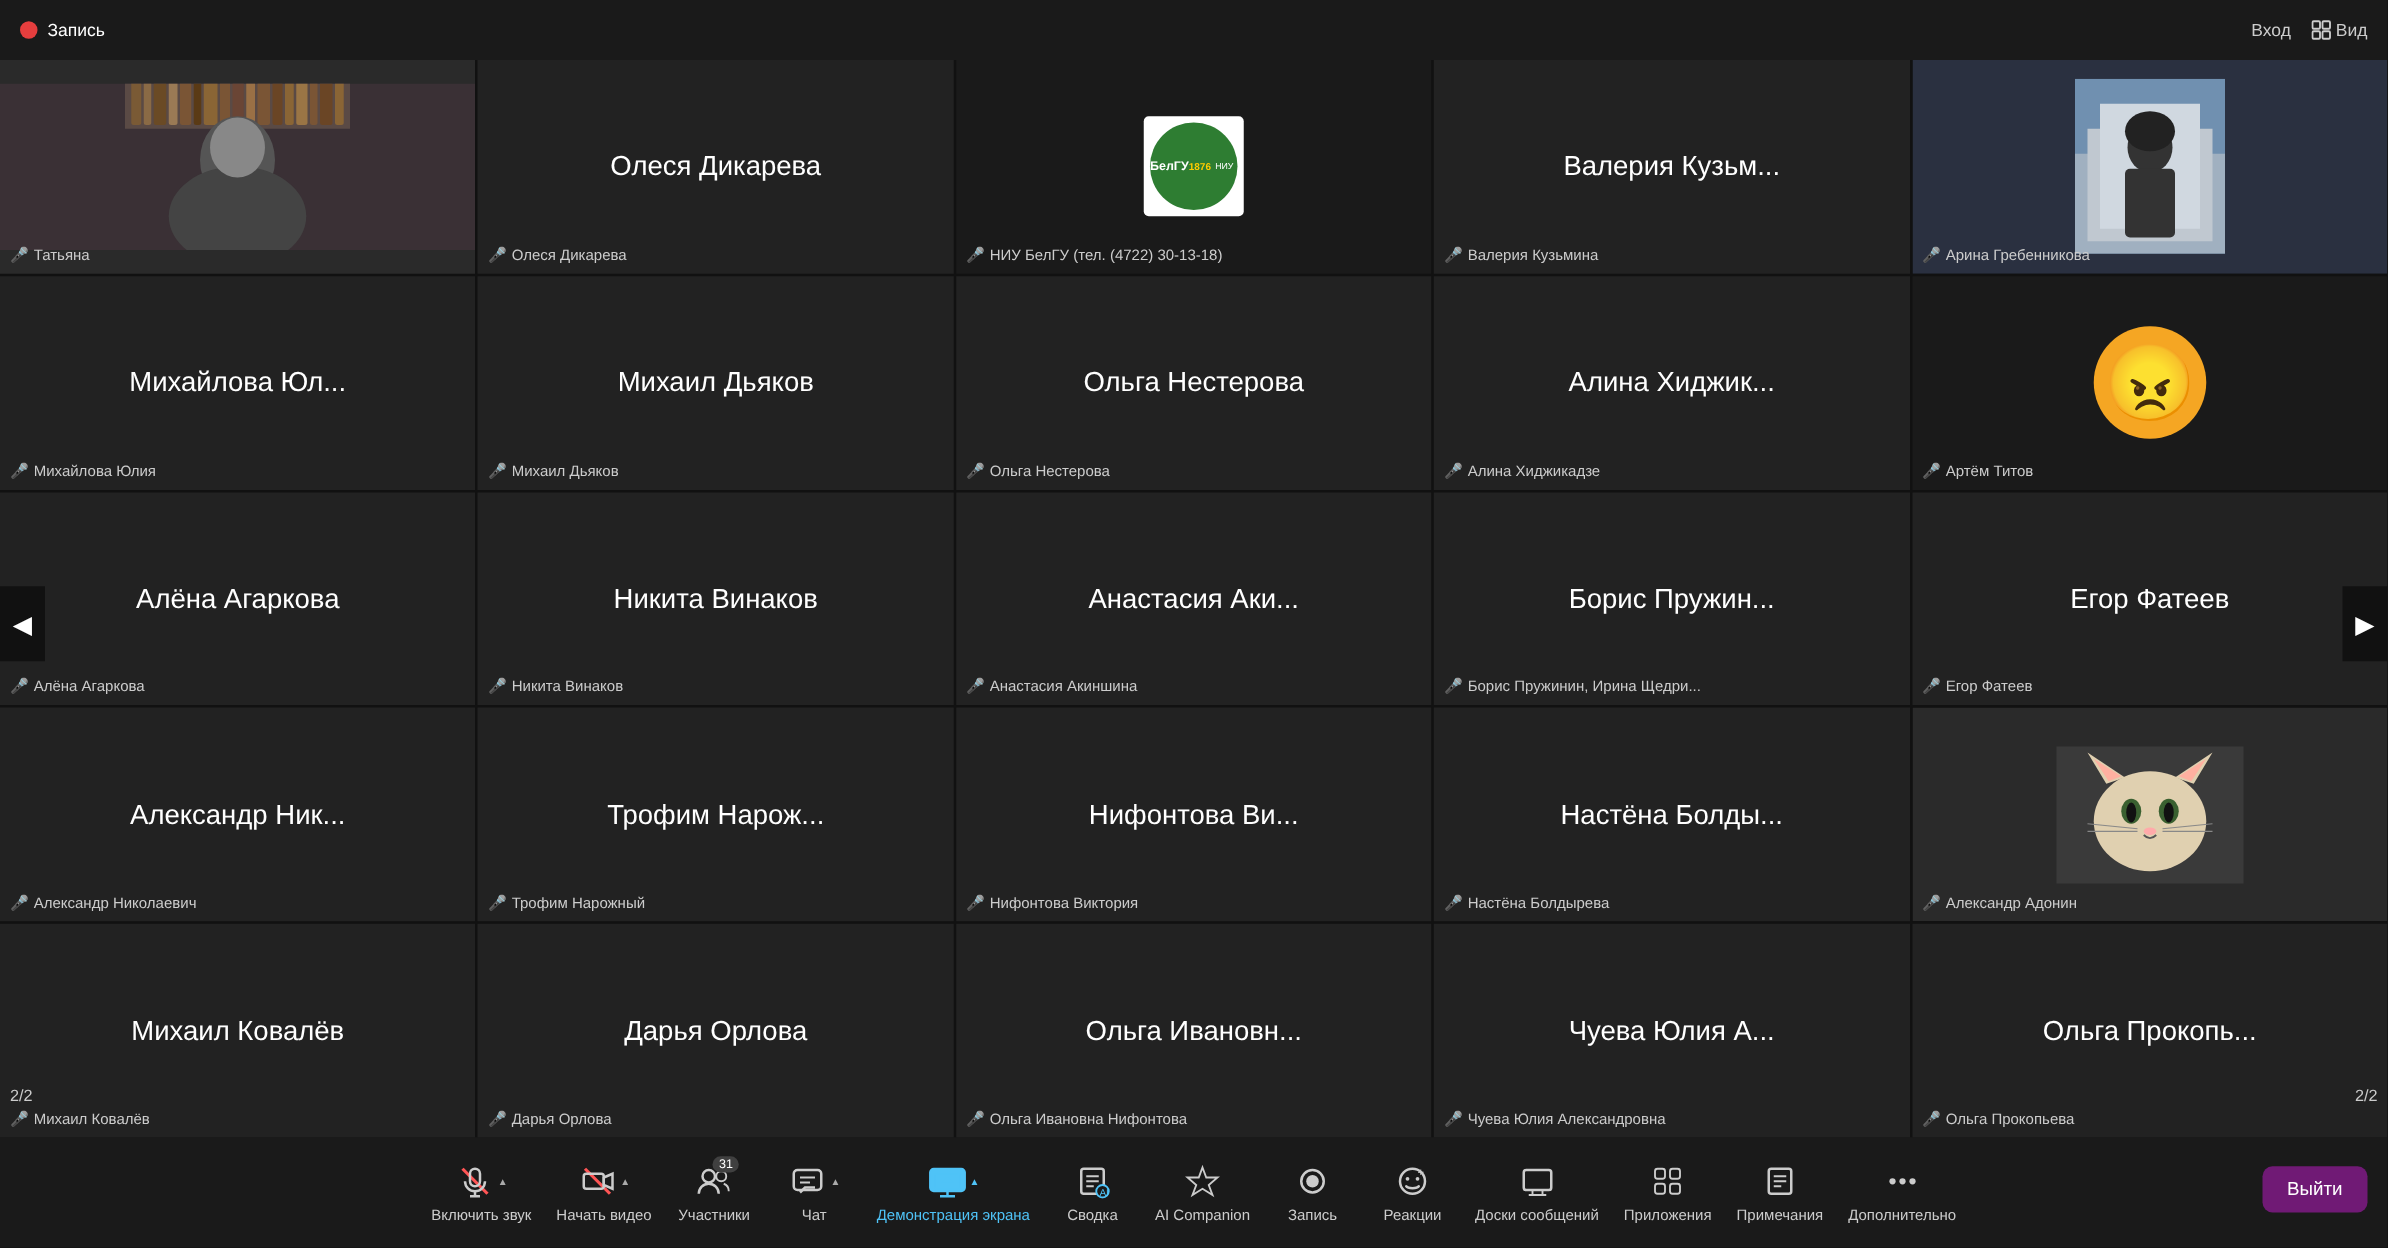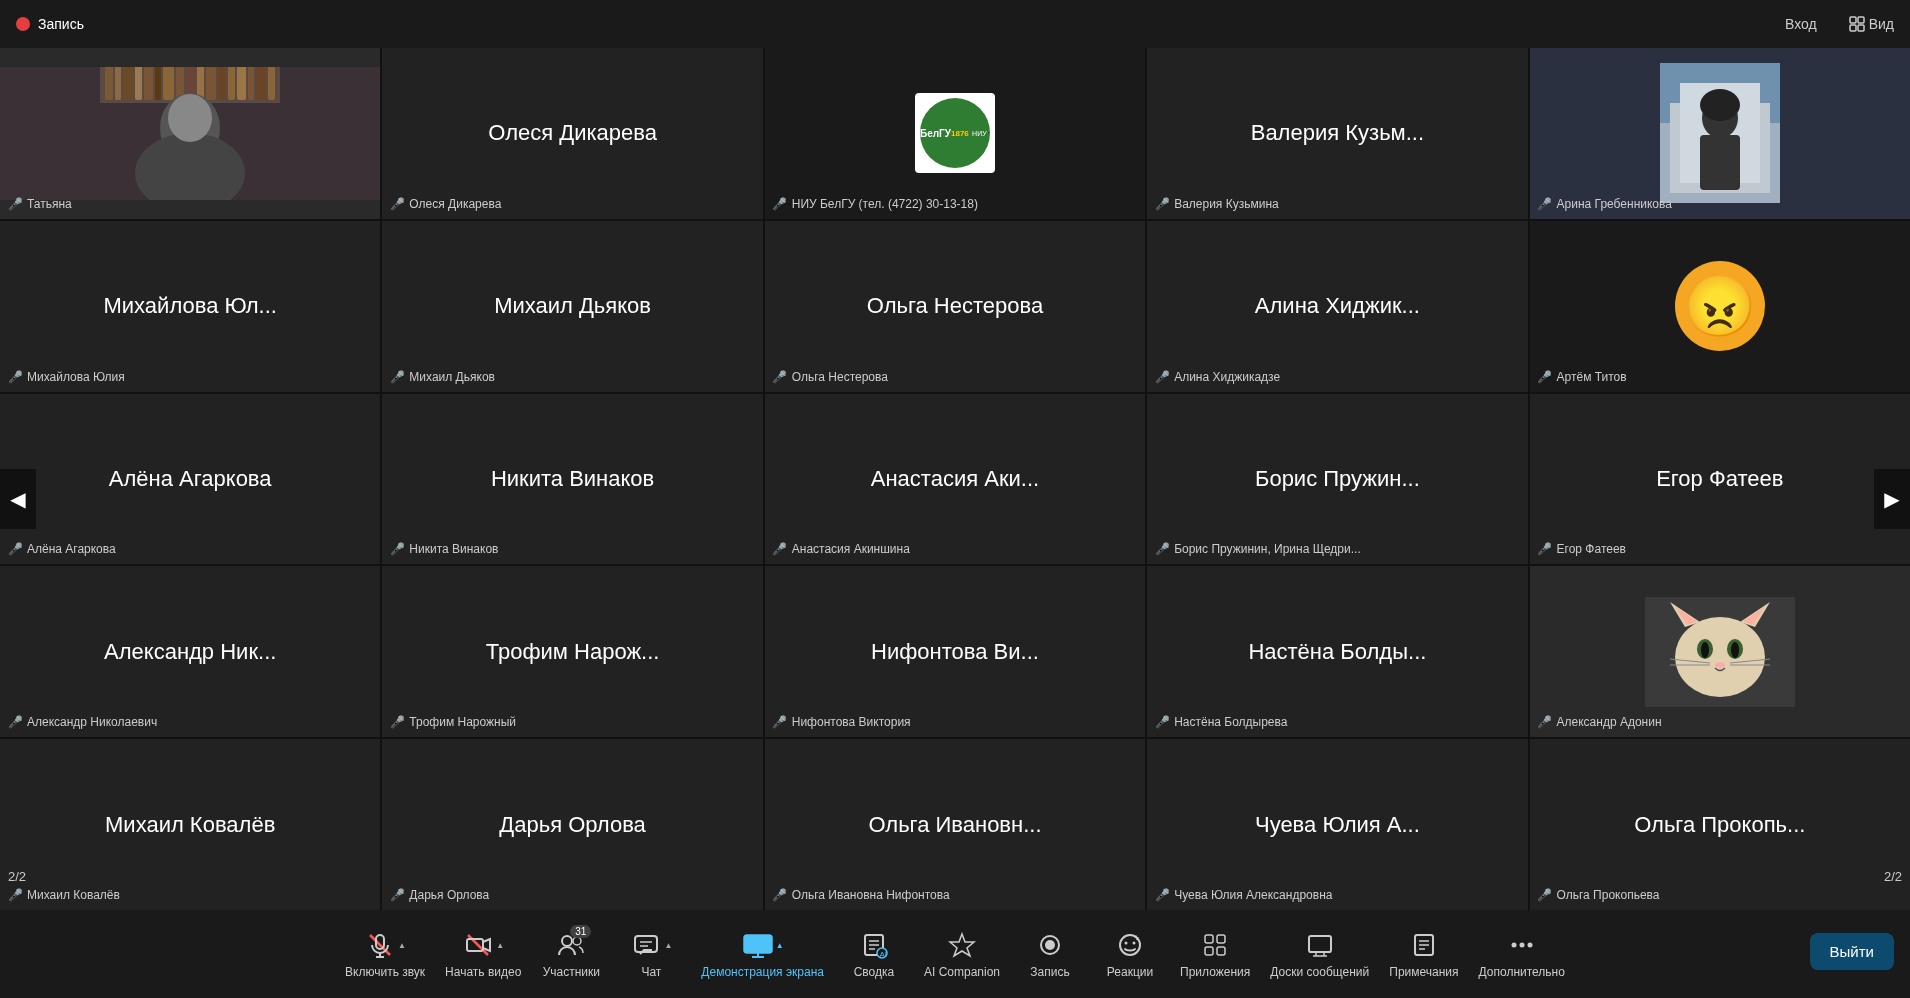--- a/index.html
+++ b/index.html
@@ -41,21 +41,21 @@
     .top-bar-center {
       color: #ccc;
       font-size: 14px;
       position: absolute;
       left: 50%;
       transform: translateX(-50%);
     }
     .top-bar-right {
       display: flex;
       align-items: flex-start;
-      gap: 32px;
+      gap: 16px;
     }
     .top-bar-btn {
       color: #ccc;
       font-size: 14px;
       cursor: pointer;
       display: flex;
       align-items: center;
       gap: 4px;
     }
 
@@ -198,21 +198,21 @@
     .toolbar-item.active .tb-icon svg circle {
       fill: #4fc3f7;
       stroke: #4fc3f7;
     }
 
     
     .exit-btn {
       position: absolute;
       right: 16px;
       bottom: 28px;
-      background: #0c4a6e;
+      background: #701a75;
       color: #fff;
       border: none;
       border-radius: 8px;
       padding: 10px 20px;
       font-size: 15px;
       cursor: pointer;
       font-weight: 500;
     }
 
     
@@ -685,45 +685,45 @@
         <path d="M9 18c1.3 2 8.7 2 10 0" stroke="#ccc" stroke-width="2" fill="none" stroke-linecap="round"></path>
         <text x="18" y="10" font-size="9" fill="#ccc">+</text>
       </svg>
     </div>
     <span class="tb-label">Реакции</span>
   </div>
 
   <div class="toolbar-item">
     <div class="tb-icon">
       <svg width="28" height="28" viewBox="0 0 28 28" fill="none">
-        <rect x="4" y="4" width="8" height="8" rx="2" stroke="#ccc" stroke-width="1.5" fill="none"></rect>
-        <rect x="16" y="4" width="8" height="8" rx="2" stroke="#ccc" stroke-width="1.5" fill="none"></rect>
-        <rect x="4" y="16" width="8" height="8" rx="2" stroke="#ccc" stroke-width="1.5" fill="none"></rect>
-        <rect x="16" y="16" width="8" height="8" rx="2" stroke="#ccc" stroke-width="1.5" fill="none"></rect>
-      </svg>
-    </div>
-    <span class="tb-label">Приложения</span>
-  </div>
-
-  <div class="toolbar-item">
-    <div class="tb-icon">
-      <svg width="28" height="28" viewBox="0 0 28 28" fill="none">
         <rect x="3" y="5" width="22" height="16" rx="2" stroke="#ccc" stroke-width="2" fill="none"></rect>
         <line x1="3" y1="21" x2="25" y2="21" stroke="#ccc" stroke-width="1.5"></line>
         <line x1="10" y1="21" x2="10" y2="25" stroke="#ccc" stroke-width="1.5"></line>
         <line x1="18" y1="21" x2="18" y2="25" stroke="#ccc" stroke-width="1.5"></line>
         <line x1="7" y1="25" x2="21" y2="25" stroke="#ccc" stroke-width="1.5"></line>
       </svg>
     </div>
     <span class="tb-label">Доски сообщений</span>
   </div>
 
   <div class="toolbar-item">
     <div class="tb-icon">
       <svg width="28" height="28" viewBox="0 0 28 28" fill="none">
+        <rect x="4" y="4" width="8" height="8" rx="2" stroke="#ccc" stroke-width="1.5" fill="none"></rect>
+        <rect x="16" y="4" width="8" height="8" rx="2" stroke="#ccc" stroke-width="1.5" fill="none"></rect>
+        <rect x="4" y="16" width="8" height="8" rx="2" stroke="#ccc" stroke-width="1.5" fill="none"></rect>
+        <rect x="16" y="16" width="8" height="8" rx="2" stroke="#ccc" stroke-width="1.5" fill="none"></rect>
+      </svg>
+    </div>
+    <span class="tb-label">Приложения</span>
+  </div>
+
+  <div class="toolbar-item">
+    <div class="tb-icon">
+      <svg width="28" height="28" viewBox="0 0 28 28" fill="none">
         <rect x="5" y="4" width="18" height="20" rx="2" stroke="#ccc" stroke-width="2" fill="none"></rect>
         <line x1="9" y1="10" x2="19" y2="10" stroke="#ccc" stroke-width="1.5"></line>
         <line x1="9" y1="14" x2="19" y2="14" stroke="#ccc" stroke-width="1.5"></line>
         <line x1="9" y1="18" x2="15" y2="18" stroke="#ccc" stroke-width="1.5"></line>
       </svg>
     </div>
     <span class="tb-label">Примечания</span>
   </div>
 
   <div class="toolbar-item">

